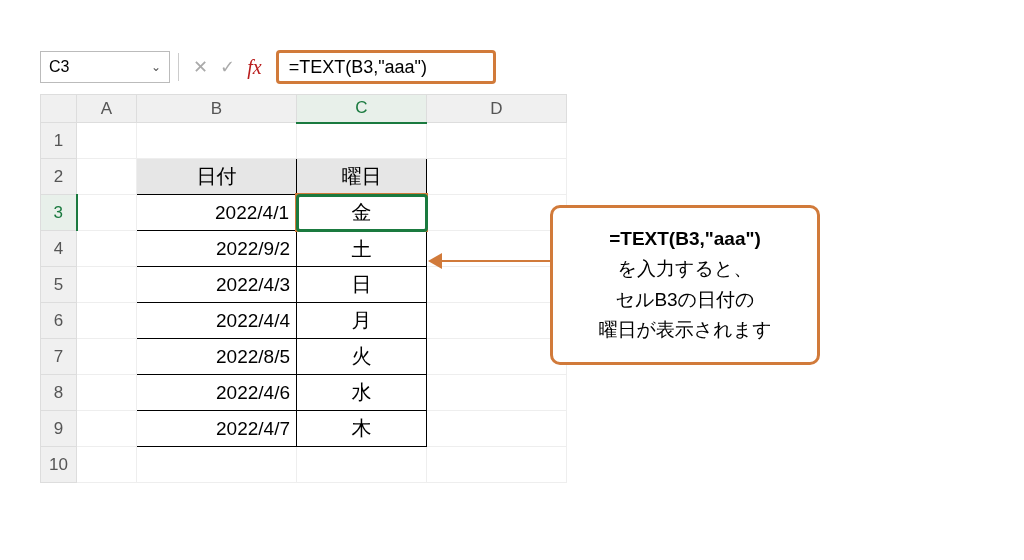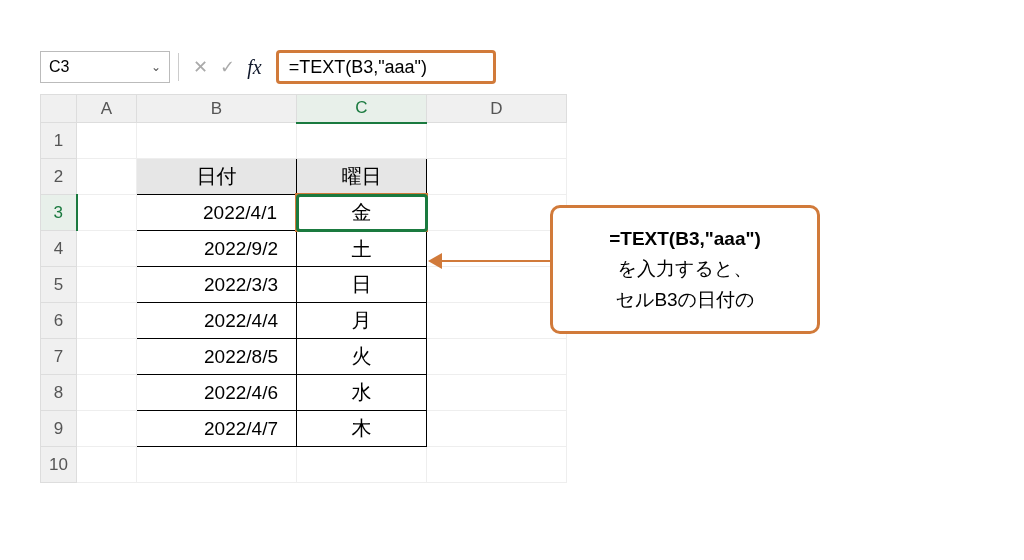--- a/index.html
+++ b/index.html
@@ -41,21 +41,21 @@
       align-items: center;
       gap: 12px;
       padding: 0 6px;
       color: #aaa;
       font-size: 18px;
     }
     .fx {
       font-style: italic;
       font-family: serif;
       font-size: 20px;
-      color: #0f172a;
+      color: #b91c1c;
     }
     .formula-box {
       border: 3px solid #d17a3a;
       border-radius: 4px;
       height: 34px;
       display: flex;
       align-items: center;
       padding: 0 10px;
       font-size: 18px;
       min-width: 220px;
@@ -89,21 +89,21 @@
     }
     .row-head.selrow { color: #1a7a3f; border-right: 2px solid #1a7a3f; background:#e8f0ea;}
     .corner {
       background: #f0f0f0;
       border: 1px solid #ddd;
       width: 36px;
     }
     td.cell {
       border: 1px solid #eee;
       height: 36px;
-      padding: 0 18px;
+      padding: 0 6px;
     }
     .colA { width: 60px; }
     .colB { width: 160px; }
     .colC { width: 130px; }
     .colD { width: 140px; }
     .data-border { border: 1px solid #000 !important; }
     .header-cell {
       background: #e6e6e6;
       text-align: center;
       font-size: 20px;
@@ -203,21 +203,21 @@
     <tr>
       <th class="row-head">4</th>
       <td class="cell colA"></td>
       <td class="cell colB data-border date-cell">2022/9/2</td>
       <td class="cell colC data-border day-cell">土</td>
       <td class="cell colD"></td>
     </tr>
     <tr>
       <th class="row-head">5</th>
       <td class="cell colA"></td>
-      <td class="cell colB data-border date-cell">2022/3/3</td>
+      <td class="cell colB data-border date-cell">2022/4/3</td>
       <td class="cell colC data-border day-cell">日</td>
       <td class="cell colD"></td>
     </tr>
     <tr>
       <th class="row-head">6</th>
       <td class="cell colA"></td>
       <td class="cell colB data-border date-cell">2022/4/4</td>
       <td class="cell colC data-border day-cell">月</td>
       <td class="cell colD"></td>
     </tr>
@@ -250,15 +250,16 @@
       <td class="cell colD"></td>
     </tr>
   </tbody>
     </table>
 </div>
 
 <div class="callout">
   <div class="bold">=TEXT(B3,"aaa")</div>
   <div>を入力すると、</div>
   <div>セルB3の日付の</div>
+  <div>曜日が表示されます</div>
 </div>
 <div class="arrow-line"></div>
 <div class="arrow-head"></div>
 
 </body></html>

